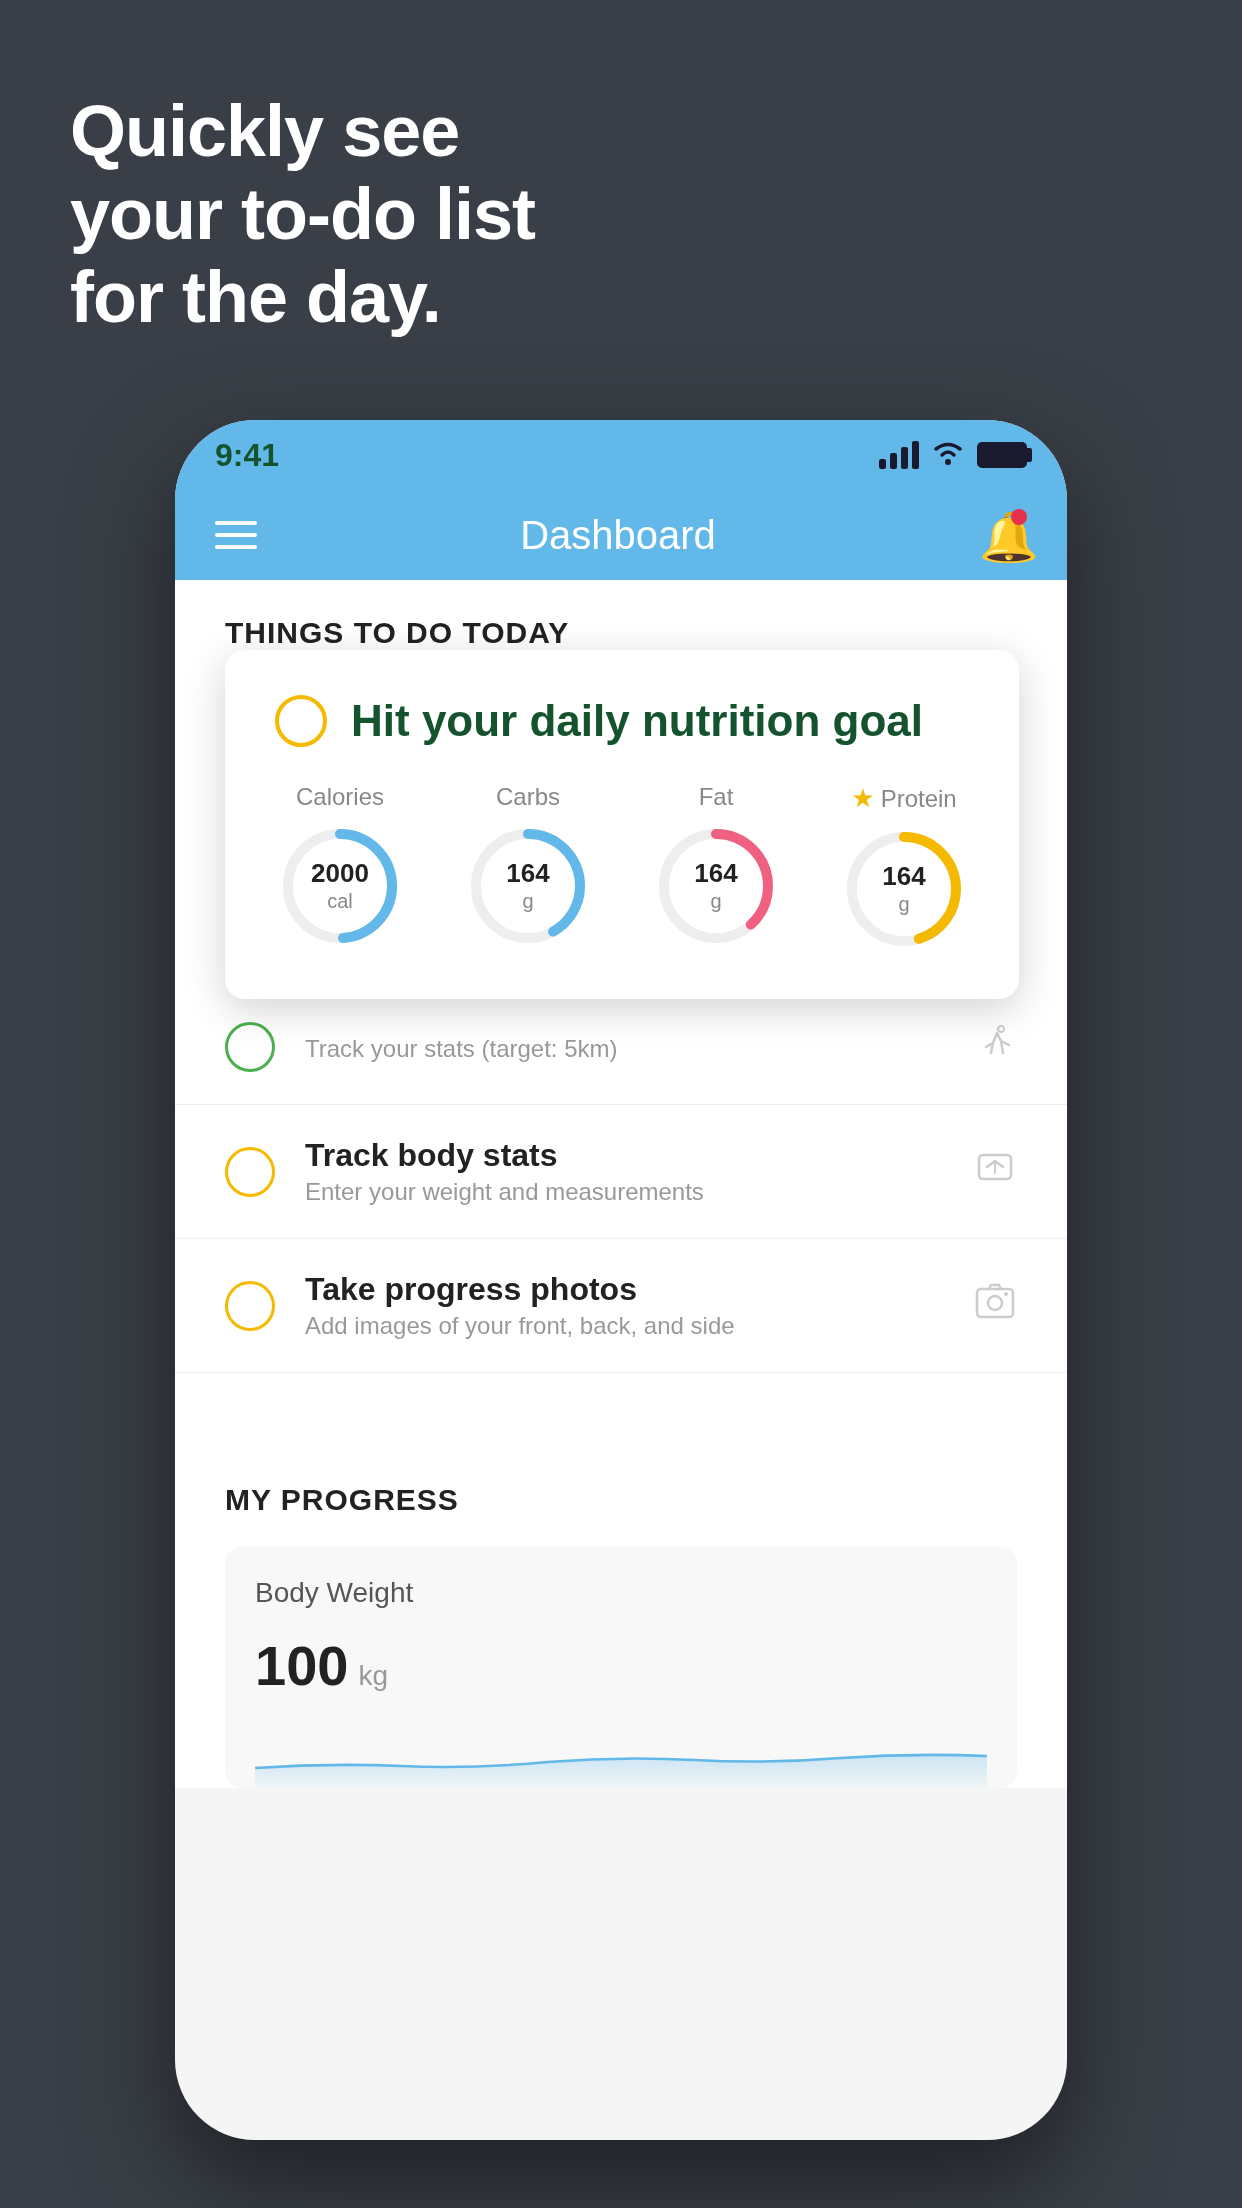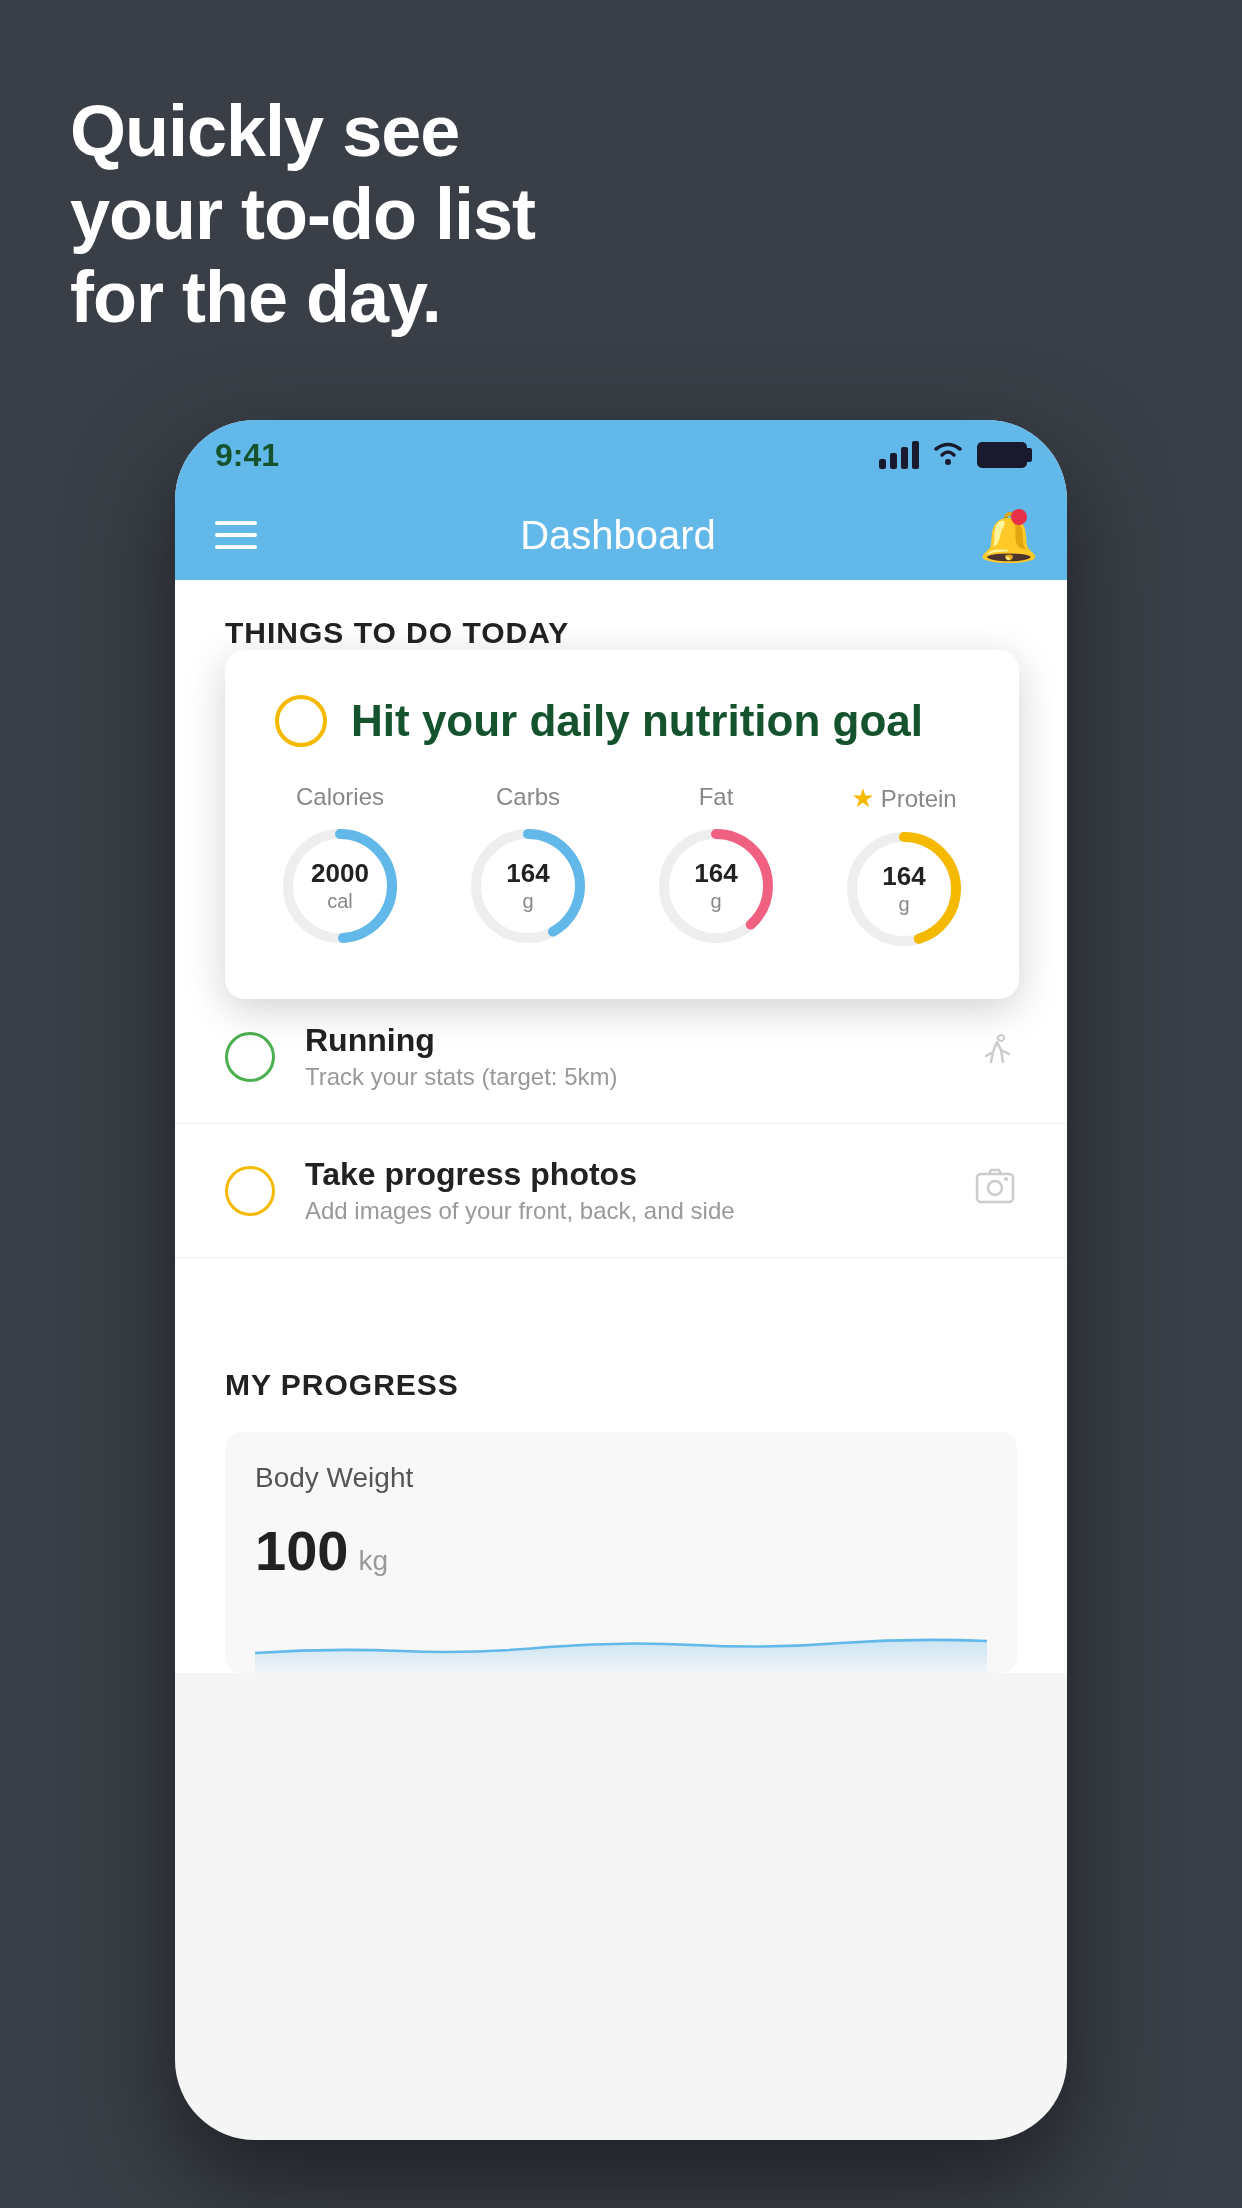--- a/index.html
+++ b/index.html
@@ -420,31 +420,44 @@
 
     <div class="section-header">THINGS TO DO TODAY</div>
 
     <div class="todo-list" style="margin-top: 0px;">
 
       <div style="height: 320px;"></div>
 
       <div class="todo-item">
         <div class="todo-circle green"></div>
         <div class="todo-text">
-          <div class="todo-title">Running</div>
           <div class="todo-subtitle">Track your stats (target: 5km)</div>
         </div>
         <span class="todo-icon">
           <svg width="44" height="40" viewBox="0 0 44 40" fill="none">
             <path d="M26 4 C28 2 31 3 31 6 C31 9 28 10 26 8 C24 6 24 6 26 4Z" stroke="#ccc" stroke-width="2" fill="none"></path>
             <path d="M24 10 L20 20 L13 24 M24 10 L28 18 L36 22 M20 20 L18 30 M28 18 L30 30" stroke="#ccc" stroke-width="2.5" stroke-linecap="round"></path>
           </svg>
         </span>
       </div>
 
+      <div class="todo-item">
+        <div class="todo-circle"></div>
+        <div class="todo-text">
+          <div class="todo-title">Track body stats</div>
+          <div class="todo-subtitle">Enter your weight and measurements</div>
+        </div>
+        <span class="todo-icon">
+          <svg width="44" height="40" viewBox="0 0 44 40" fill="none">
+            <rect x="6" y="8" width="32" height="24" rx="4" stroke="#ccc" stroke-width="2.5" fill="none"></rect>
+            <path d="M14 20 L22 14 L30 20" stroke="#ccc" stroke-width="2.5" stroke-linecap="round"></path>
+            <line x1="22" y1="14" x2="22" y2="26" stroke="#ccc" stroke-width="2" stroke-linecap="round"></line>
+          </svg>
+        </span>
+      </div>
 
       <div class="todo-item">
         <div class="todo-circle"></div>
         <div class="todo-text">
           <div class="todo-title">Take progress photos</div>
           <div class="todo-subtitle">Add images of your front, back, and side</div>
         </div>
         <span class="todo-icon">
           <svg width="44" height="40" viewBox="0 0 44 40" fill="none">
             <rect x="4" y="8" width="36" height="28" rx="4" stroke="#ccc" stroke-width="2.5" fill="none"></rect>

